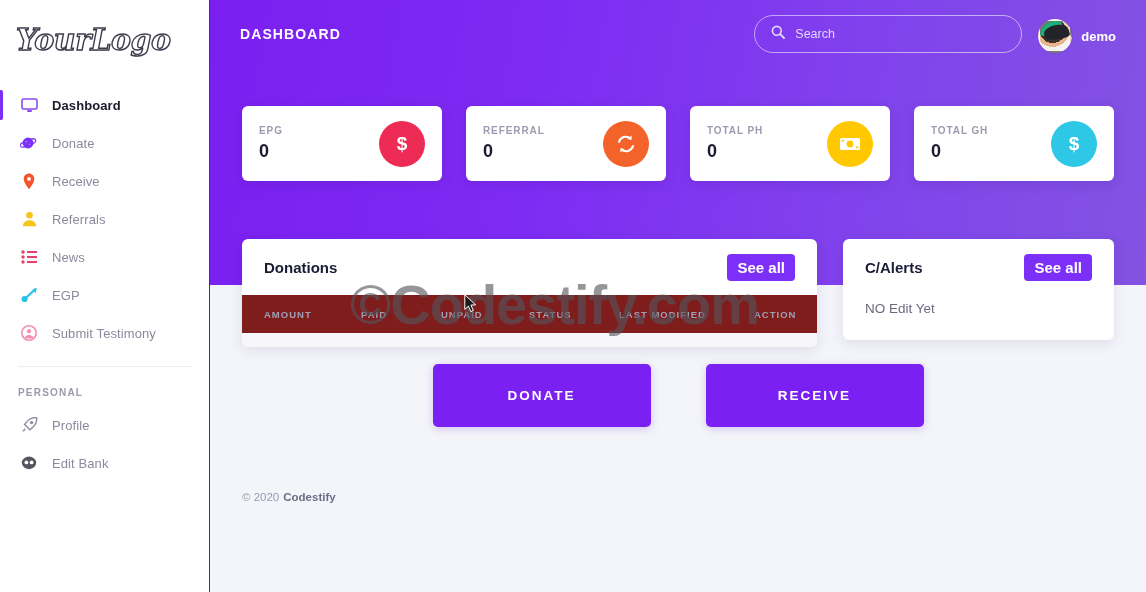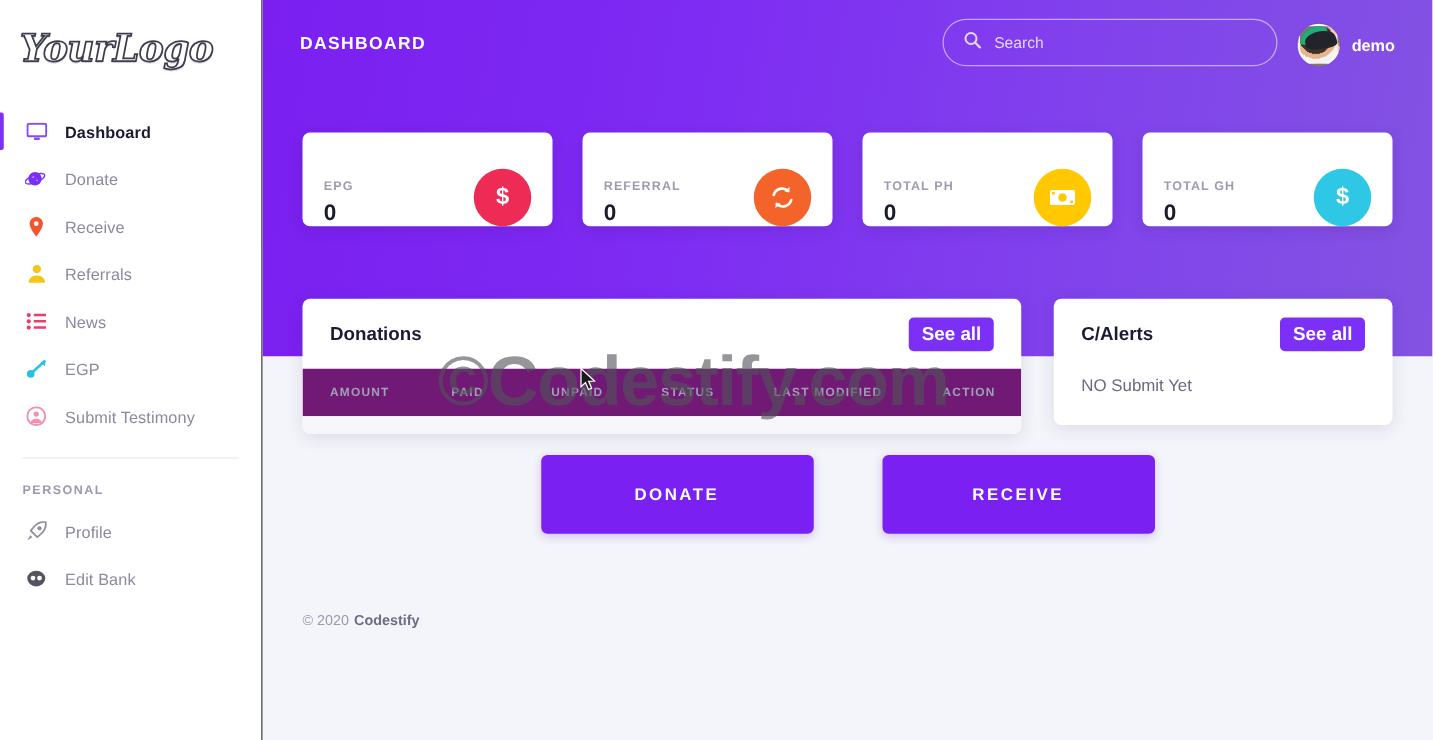--- a/index.html
+++ b/index.html
@@ -112,21 +112,21 @@
   
   .stats {
     position: relative; z-index: 3;
     display: flex; gap: 24px;
     padding: 38px 32px 0 32px;
   }
   .stat-card {
     flex: 1; height: 75px;
     background: #fff; border-radius: 6px;
     box-shadow: 0 3px 12px rgba(40,10,90,.13);
-    display: flex; align-items: flex-end;
+    display: flex; align-items: center;
     padding: 0 17px;
   }
   .stat-text { flex: 1; }
   .stat-label {
     font-size: 10px; font-weight: 700; letter-spacing: .9px; color: #9c9cb0;
     margin-bottom: 5px;
   }
   .stat-value { font-size: 18px; font-weight: 700; color: #1b1b2f; }
   .stat-ico {
     width: 46px; height: 46px; border-radius: 50%;
@@ -159,21 +159,21 @@
     margin-left: auto;
     background: #7b2ff7; color: #fff;
     font-size: 15px; font-weight: 700;
     border: 0; border-radius: 4px;
     padding: 5px 10px; cursor: pointer;
     font-family: "Liberation Sans", sans-serif;
   }
   .table-head {
     display: flex; align-items: center;
     height: 38px;
-    background: #701a75;
+    background: #7f1d1d;
     padding: 0 22px;
   }
   .th {
     font-size: 9.5px; font-weight: 700; letter-spacing: 1px; color: #a0a0b4;
     white-space: nowrap;
   }
   .th.c0 { flex: 0 0 97px; }
   .th.c1 { flex: 0 0 80px; }
   .th.c2 { flex: 0 0 88px; }
   .th.c3 { flex: 0 0 90px; }
@@ -436,21 +436,21 @@
         </div>
         <div class="table-body"></div>
       </div>
 
       <div class="panel alerts">
         <div class="panel-head">
           <span class="panel-title">C/Alerts</span>
           <button class="see-all">See all</button>
         </div>
         <div class="alerts-body">
-          <div class="alerts-empty">NO Submit Yet</div>
+          <div class="alerts-empty">NO Edit Yet</div>
         </div>
       </div>
 
     </div>
 
     <div class="actions">
       <button class="action-btn">DONATE</button>
       <button class="action-btn">RECEIVE</button>
     </div>
 

